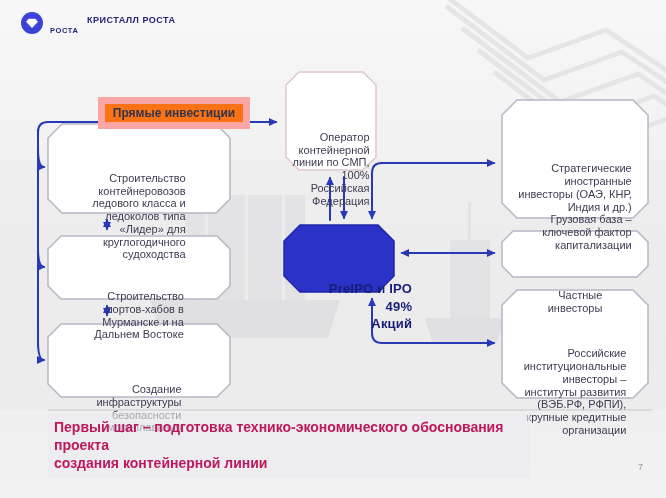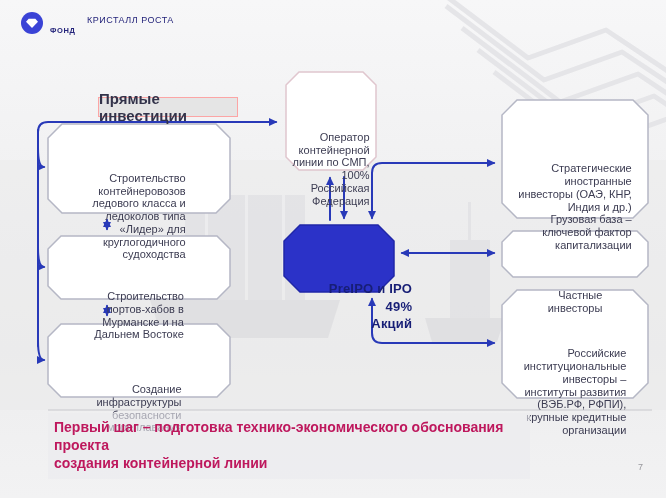--- a/index.html
+++ b/index.html
@@ -10,29 +10,29 @@
   }
   .stage{position:absolute;inset:0;}
   svg.diagram{position:absolute;left:0;top:0;z-index:1;}
   .txt{position:absolute;z-index:2;display:flex;align-items:center;justify-content:center;
        text-align:right;white-space:pre-line;color:#3c3c52;font-weight:500;
        font-size:11px;line-height:1.16;letter-spacing:0;margin-top:48px;}
   .logo-circle{position:absolute;left:21px;top:12px;width:22px;height:22px;border-radius:50%;
        background:#3a43d6;z-index:2;display:flex;align-items:center;justify-content:center;}
   .logo-gem{width:12px;height:10px;background:#ffffff;
        clip-path:polygon(50% 100%, 0% 38%, 22% 8%, 78% 8%, 100% 38%);}
-  .brand-name{position:absolute;left:50px;top:15px;z-index:2;font-size:9px;font-weight:400;
+  .brand-name{position:absolute;left:50px;top:15px;z-index:2;font-size:9px;font-weight:700;
        color:#24247a;letter-spacing:.5px;padding-left:37px;}
   .brand-sub{position:absolute;left:50px;top:26px;z-index:2;font-size:7.5px;font-weight:800;
        color:#24247a;letter-spacing:.6px;}
   .slide-title{position:absolute;left:42px;top:42px;z-index:2;font-size:21px;font-weight:800;
        color:#1d1d31;letter-spacing:.2px;}
   .direct-label{position:absolute;left:98px;top:97px;width:138px;height:18px;z-index:2;
-       background:#e5e5e5;border:1px solid #fca5a5;display:flex;align-items:center;
-       justify-content:center;font-size:15px;font-weight:600;color:#33334a;}
+       background:#f97316;border:7px solid #fca5a5;display:flex;align-items:center;
+       justify-content:center;font-size:12px;font-weight:600;color:#33334a;}
   .ipo-text{color:#171e76;font-weight:800;font-size:13px;line-height:1.35;letter-spacing:.2px;}
   .footer-note{position:absolute;left:48px;top:413px;width:470px;z-index:2;
        background:rgba(235,235,238,.6);padding:5px 6px 6px 6px;
        font-size:14px;font-weight:700;line-height:1.3;color:#be185d;white-space:pre-line;}
   .page-number{position:absolute;left:638px;top:462px;z-index:2;font-size:9px;color:#97979c;}
 </style>
 </head>
 <body>
 
 <div class="stage">
@@ -93,21 +93,21 @@
       <polygon fill="#ffffff" stroke="#b5b7c5" points="517,290 633,290 648,305 648,383 633,398 517,398 502,383 502,305"></polygon>
     </g>
 
     <line x1="48" y1="410" x2="652" y2="410" stroke="#c8c8cc" stroke-width="1"></line>
   </svg>
 
   <div class="logo-circle">
     <div class="logo-gem"></div>
   </div>
   <div class="brand-name">КРИСТАЛЛ РОСТА</div>
-  <div class="brand-sub">ФОНД</div>
+  <div class="brand-sub">РОСТА</div>
 
   <div class="direct-label">Прямые инвестиции</div>
 
   <div class="txt" style="left:50px;top:126px;width:178px;height:85px;">Строительство
 контейнеровозов
 ледового класса и
 ледоколов типа
 «Лидер» для
 круглогодичного
 судоходства</div>

